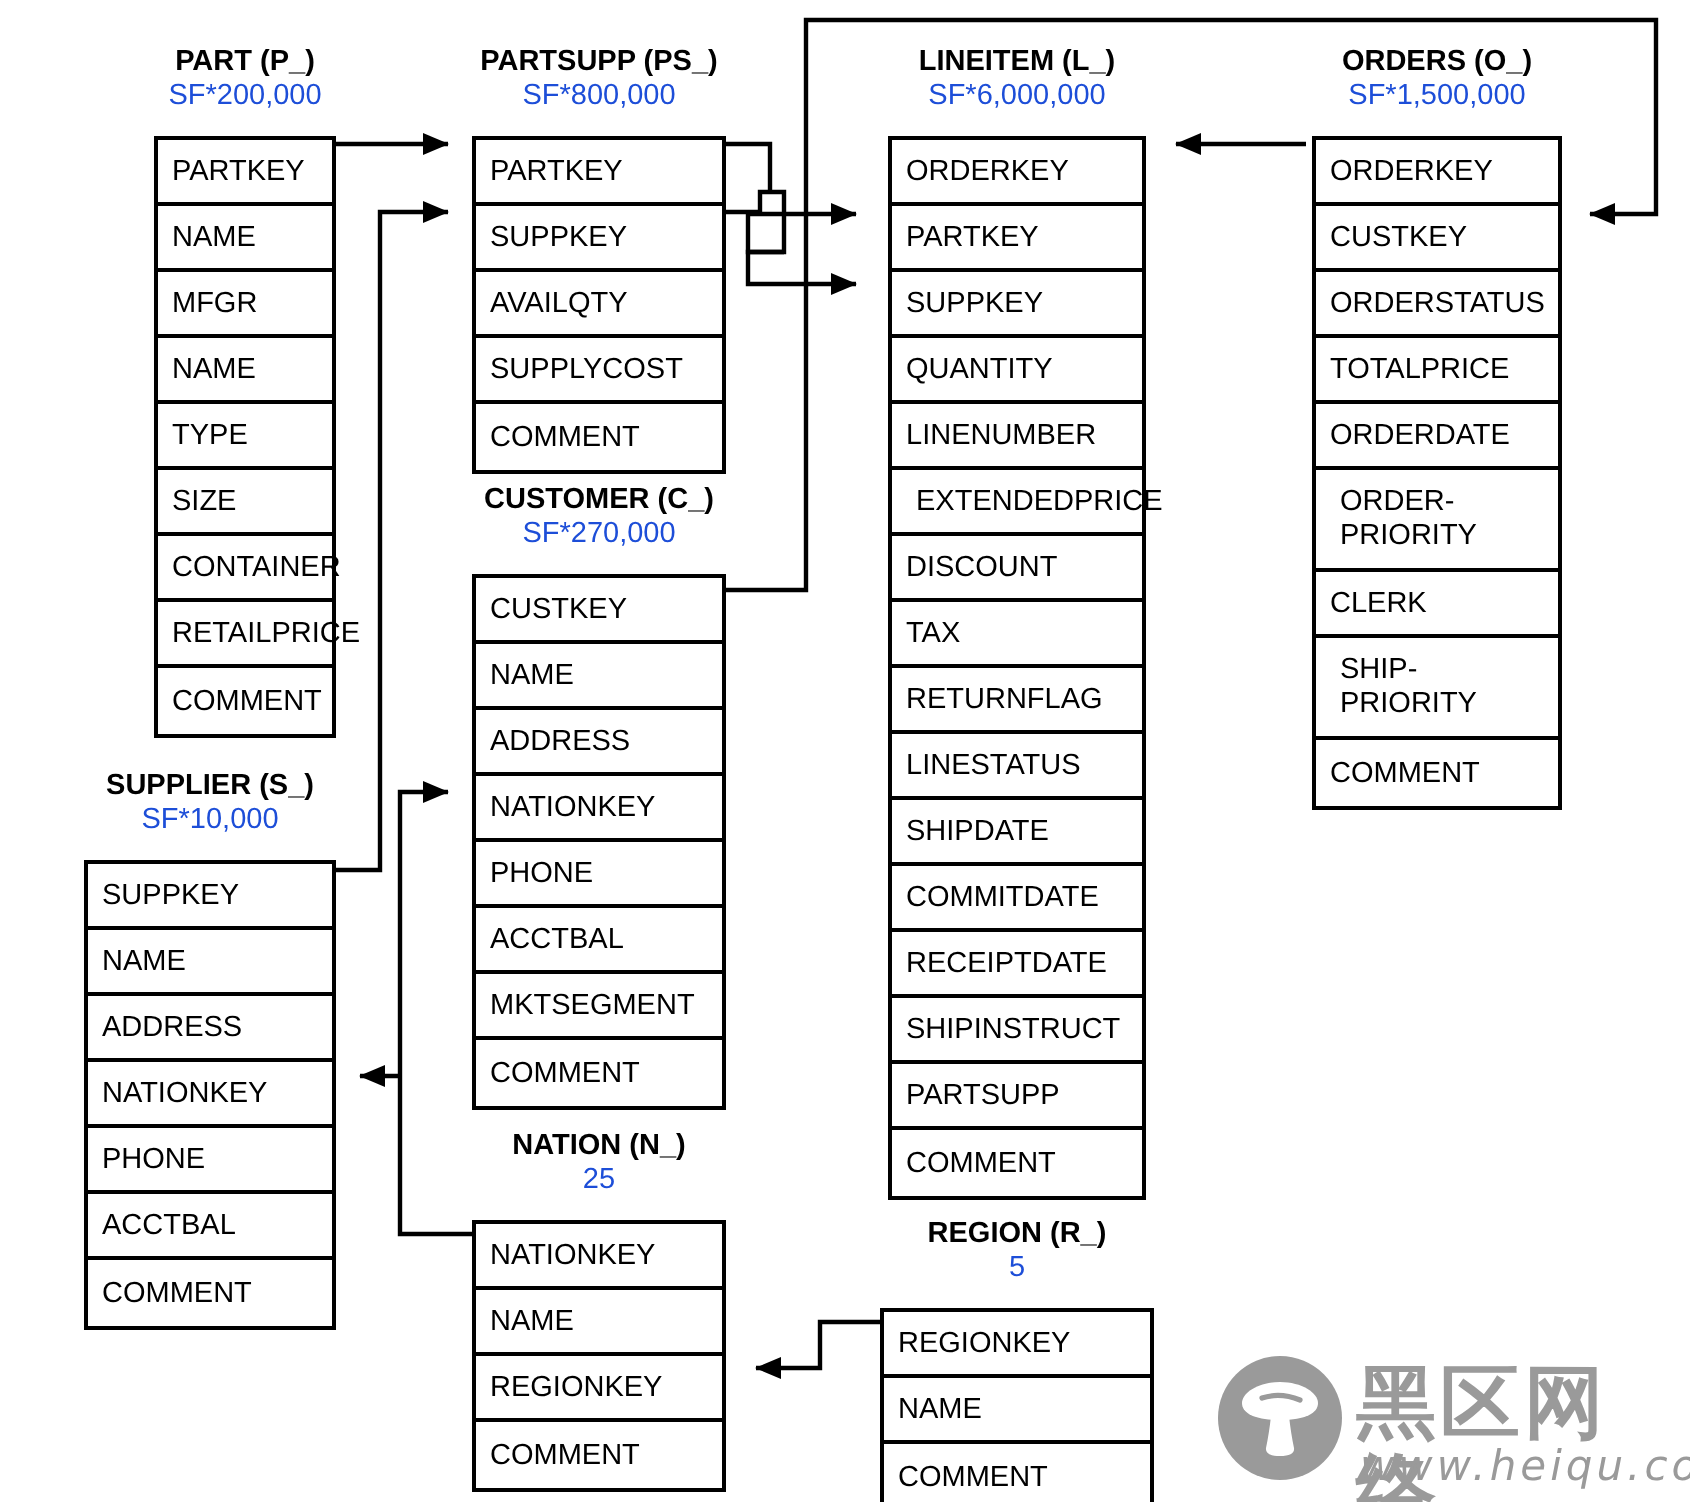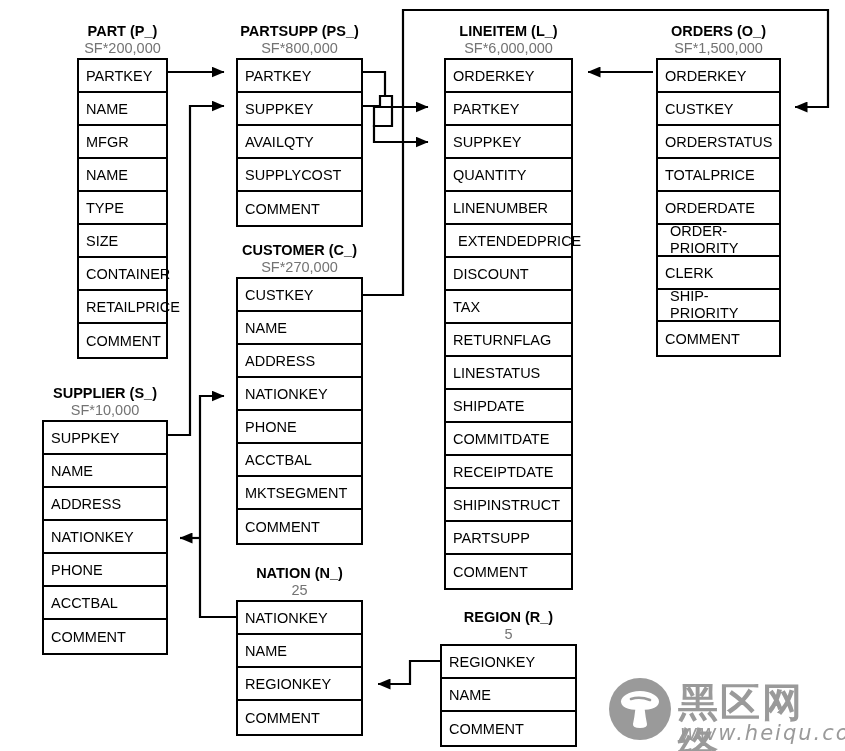--- a/index.html
+++ b/index.html
@@ -21,44 +21,44 @@
   .entity-title {
     font-weight: bold;
     font-size: 14.5px;
     color: #000;
     text-align: center;
     line-height: 18px;
     white-space: nowrap;
   }
   .entity-card {
     font-size: 14.5px;
-    color: #737373;
+    color: #1d4ed8;
     text-align: center;
     line-height: 17px;
     white-space: nowrap;
   }
   .entity-box {
     border: 2px solid #000;
     background: #4d7c0f;
-    margin-top: 1px;
+    margin-top: 11px;
   }
   .field {
     border-bottom: 2px solid #000;
     padding: 0 0 0 7px;
     font-size: 14.5px;
     color: #000;
     display: flex;
     align-items: center;
     background: #ffffff;
     white-space: nowrap;
     overflow: visible;
   }
   .field:last-child { border-bottom: none; }
   .field.h1 { height: 33px; }
-  .field.h2 { height: 32px; line-height: 17px; padding-left: 12px; }
+  .field.h2 { height: 51px; line-height: 17px; padding-left: 12px; }
   .field.h2 .lbl { display: block; }
   .field .lbl { display: inline-block; }
 
   
   #wires {
     position: absolute;
     left: 0; top: 0;
     width: 845px; height: 751px;
     pointer-events: none;
   }

